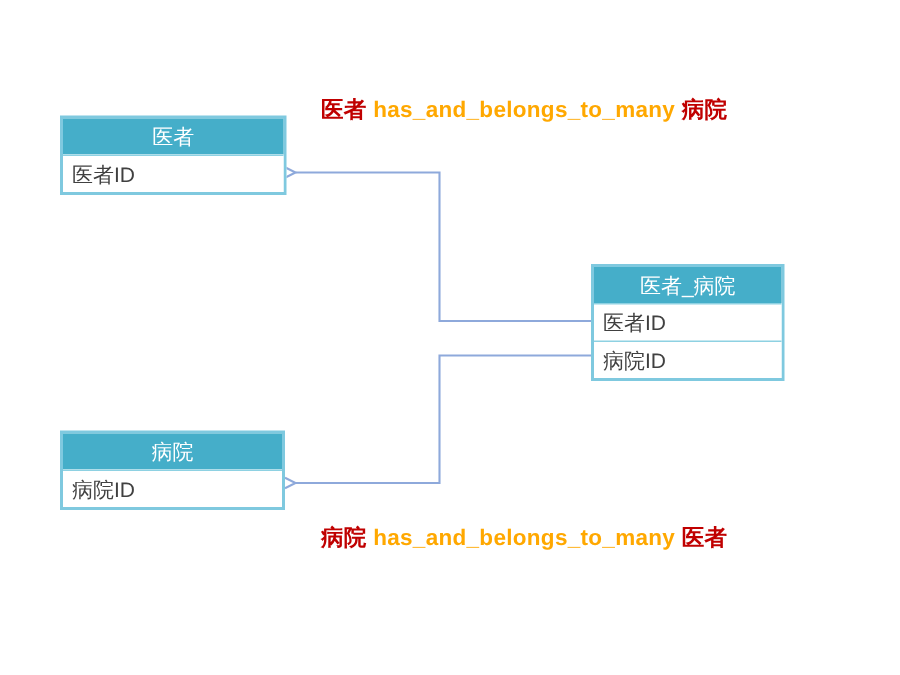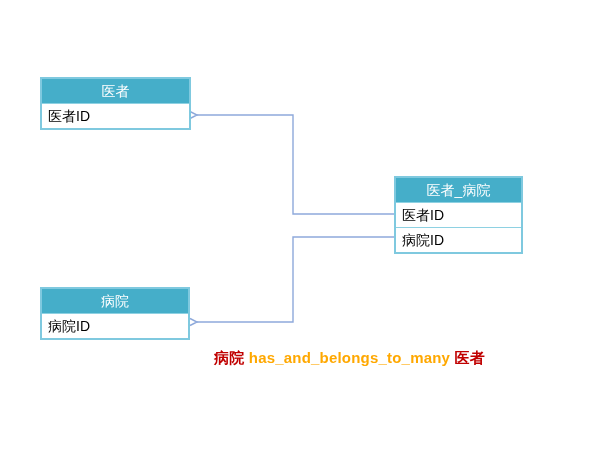--- a/index.html
+++ b/index.html
@@ -31,21 +31,21 @@
     color: #ffffff;
     font-size: 14px;
     line-height: 24px;
     text-align: center;
   }
   .etable .rw {
     height: 25px;
     font-size: 14px;
     line-height: 24px;
     padding-left: 6px;
-    color: #000000;
+    color: #404040;
     background: #ffffff;
     border-top: 1px solid #8ED1E2;
   }
   .rel-label {
     position: absolute;
     font-size: 15px;
     font-weight: bold;
     white-space: nowrap;
     letter-spacing: 0.2px;
   }
@@ -84,20 +84,25 @@
     <div class="hd">医者_病院</div>
     <div class="rw">医者ID</div>
     <div class="rw">病院ID</div>
   </div>
 
   <div class="etable" id="tbl-hospital">
     <div class="hd">病院</div>
     <div class="rw">病院ID</div>
   </div>
 
+  <div class="rel-label" id="label-top">
+    <span class="ent">医者</span>
+    <span class="rel">has_and_belongs_to_many</span>
+    <span class="ent">病院</span>
+  </div>
 
   <div class="rel-label" id="label-bottom">
     <span class="ent">病院</span>
     <span class="rel">has_and_belongs_to_many</span>
     <span class="ent">医者</span>
   </div>
 
 </div>
 
 </body></html>

